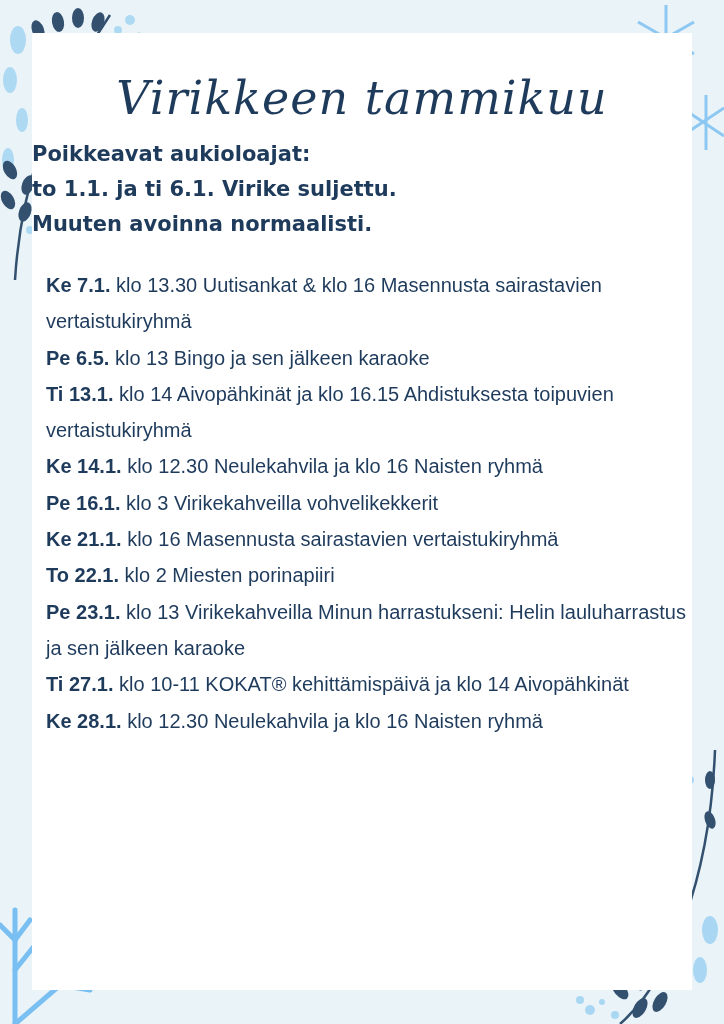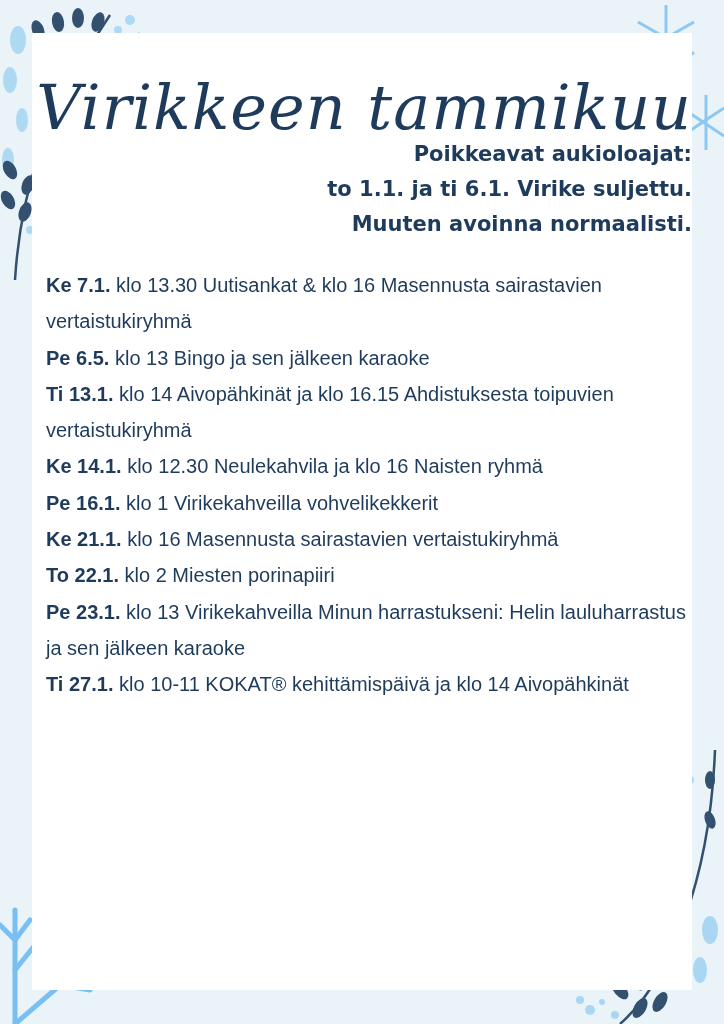--- a/index.html
+++ b/index.html
@@ -8,30 +8,30 @@
     background: #e9f3f8;
     font-family: "DejaVu Sans", sans-serif;
     color: #1f3b5c;
   }
   .card {
     position: absolute; left: 32px; top: 33px; width: 660px; height: 957px;
     background: #ffffff;
   }
   .title {
     position: absolute; left: 0; right: 0; top: 38px;
-    text-align: right;
+    text-align: center;
     font-family: "DejaVu Serif", serif;
     font-style: italic;
-    font-size: 62px;
+    font-size: 46px;
     letter-spacing: 1px;
     color: #1f3b5c;
   }
   .notice {
     position: absolute; left: 0; right: 0; top: 104px;
-    text-align: right;
+    text-align: left;
     font-family: "DejaVu Sans", sans-serif;
     font-weight: bold;
     font-size: 21px;
     line-height: 35px;
     color: #1f3b5c;
   }
   .events {
     position: absolute; left: 14px; top: 234px; width: 640px;
     font-family: "Liberation Sans", sans-serif;
     font-size: 20px;
@@ -126,19 +126,20 @@
     <div>Poikkeavat aukioloajat:</div>
     <div>to 1.1. ja ti 6.1. Virike suljettu.</div>
     <div>Muuten avoinna normaalisti.</div>
   </div>
 
   <div class="events">
     <p class="event"><b>Ke 7.1.</b><span> klo 13.30 Uutisankat &amp; klo 16 Masennusta sairastavien vertaistukiryhmä</span></p>
     <p class="event"><b>Pe 6.5.</b><span> klo 13 Bingo ja sen jälkeen karaoke</span></p>
     <p class="event"><b>Ti 13.1.</b><span> klo 14 Aivopähkinät ja klo 16.15 Ahdistuksesta toipuvien vertaistukiryhmä</span></p>
     <p class="event"><b>Ke 14.1.</b><span> klo 12.30 Neulekahvila ja klo 16 Naisten ryhmä</span></p>
-    <p class="event"><b>Pe 16.1.</b><span> klo 1 Virikekahveilla vohvelikekkerit</span></p>
+    <p class="event"><b>Pe 16.1.</b><span> klo 3 Virikekahveilla vohvelikekkerit</span></p>
     <p class="event"><b>Ke 21.1.</b><span> klo 16 Masennusta sairastavien vertaistukiryhmä</span></p>
     <p class="event"><b>To 22.1.</b><span> klo 2 Miesten porinapiiri</span></p>
     <p class="event"><b>Pe 23.1.</b><span> klo 13 Virikekahveilla Minun harrastukseni: Helin lauluharrastus ja sen jälkeen karaoke</span></p>
     <p class="event"><b>Ti 27.1.</b><span> klo 10-11 KOKAT® kehittämispäivä ja klo 14 Aivopähkinät</span></p>
+    <p class="event"><b>Ke 28.1.</b><span> klo 12.30 Neulekahvila ja klo 16 Naisten ryhmä</span></p>
   </div>
 </div>
 
 </body></html>

